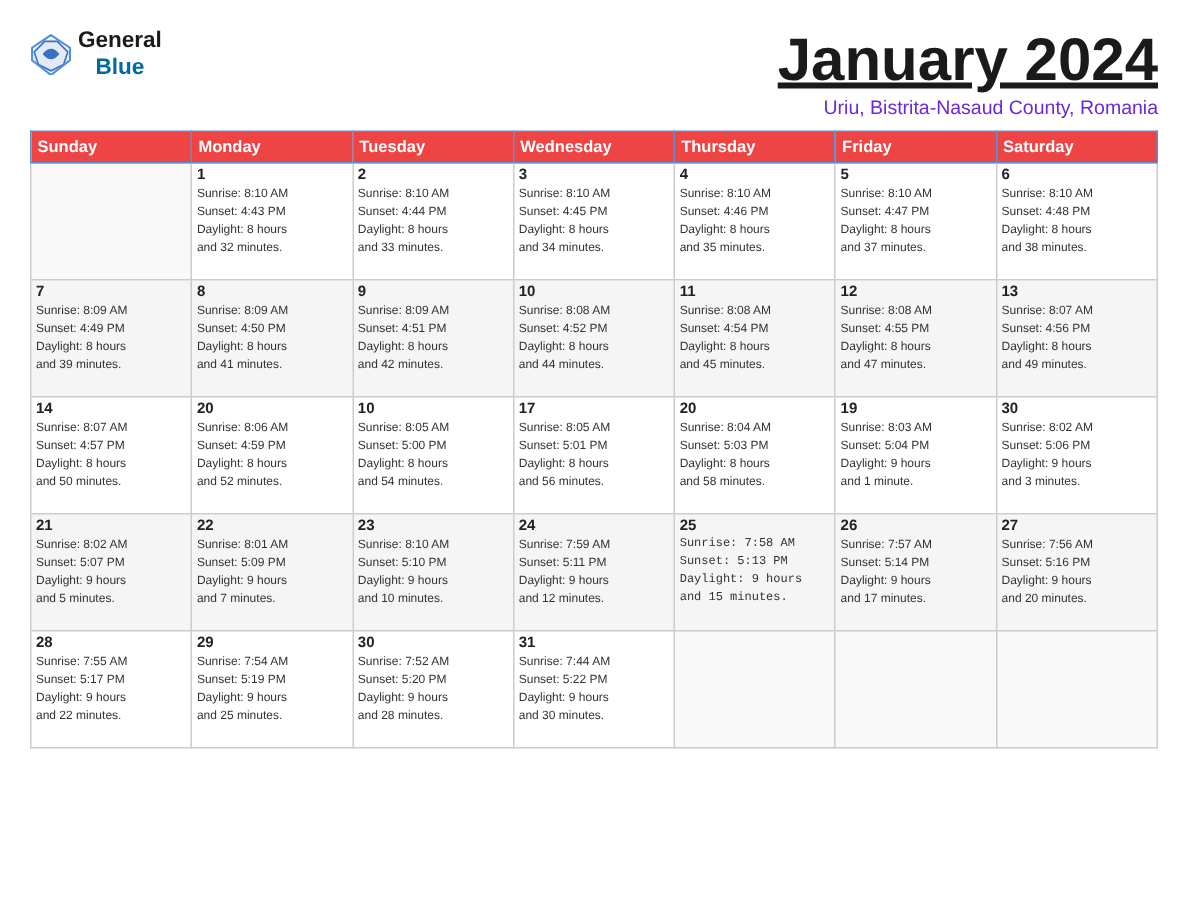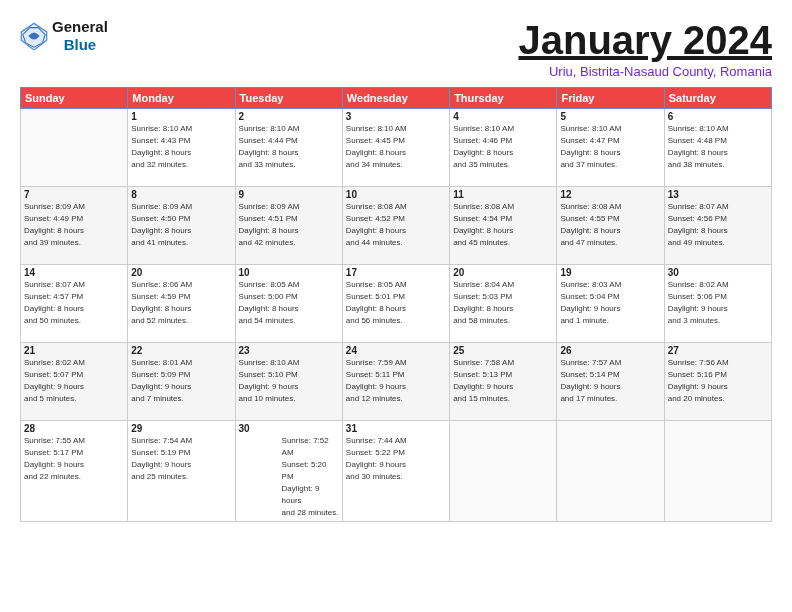--- a/index.html
+++ b/index.html
@@ -304,21 +304,21 @@
           </td>
           <td>
             <span class="day-number">24</span>
             <div class="day-info" style="white-space: pre-line;">Sunrise: 7:59 AM
 Sunset: 5:11 PM
 Daylight: 9 hours
 and 12 minutes.</div>
           </td>
           <td>
             <span class="day-number">25</span>
-            <div class="day-info" style="white-space: pre-line;">Sunrise: 7:58 AM
+            <div class="day-info" style="white-space: pre-line; font-family: Liberation Mono, monospace;">Sunrise: 7:58 AM
 Sunset: 5:13 PM
 Daylight: 9 hours
 and 15 minutes.</div>
           </td>
           <td>
             <span class="day-number">26</span>
             <div class="day-info" style="white-space: pre-line;">Sunrise: 7:57 AM
 Sunset: 5:14 PM
 Daylight: 9 hours
 and 17 minutes.</div>
@@ -341,21 +341,21 @@
           </td>
           <td>
             <span class="day-number">29</span>
             <div class="day-info" style="white-space: pre-line;">Sunrise: 7:54 AM
 Sunset: 5:19 PM
 Daylight: 9 hours
 and 25 minutes.</div>
           </td>
           <td>
             <span class="day-number">30</span>
-            <div class="day-info" style="white-space: pre-line; margin-left: 43px;">Sunrise: 7:52 AM
+            <div class="day-info" style="white-space: pre-line;">Sunrise: 7:52 AM
 Sunset: 5:20 PM
 Daylight: 9 hours
 and 28 minutes.</div>
           </td>
           <td>
             <span class="day-number">31</span>
             <div class="day-info" style="white-space: pre-line;">Sunrise: 7:44 AM
 Sunset: 5:22 PM
 Daylight: 9 hours
 and 30 minutes.</div>

